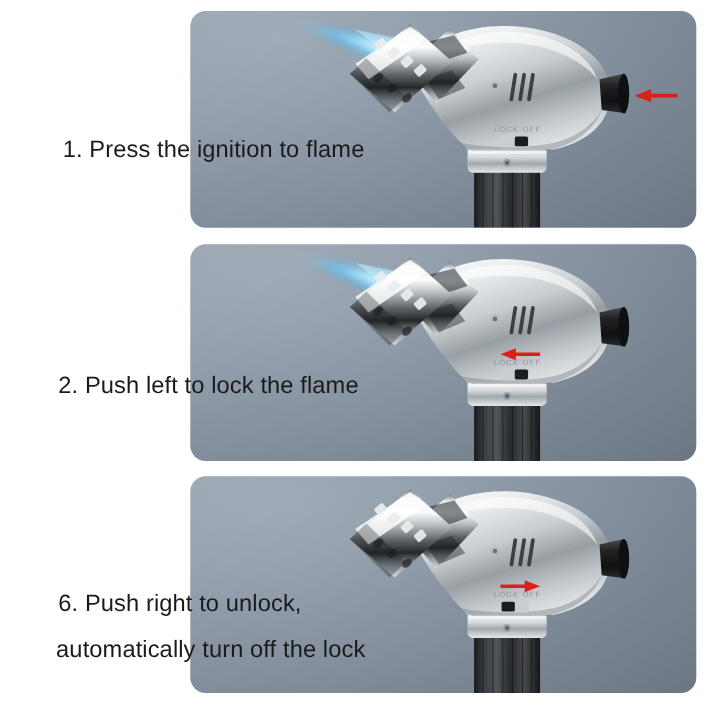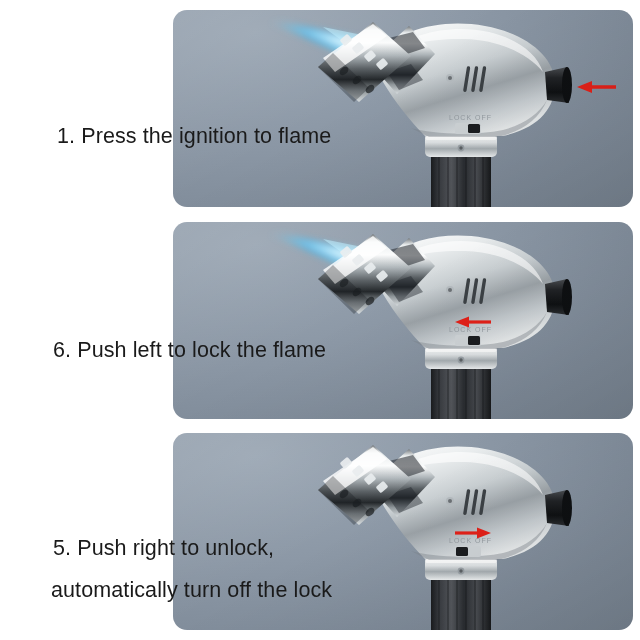--- a/index.html
+++ b/index.html
@@ -372,17 +372,17 @@
 
       <g>
         <line x1="282" y1="100" x2="306" y2="100" stroke="#e32119" stroke-width="3.2"></line>
         <polygon points="318,100 304,94.5 304,105.5" fill="#e32119"></polygon>
       </g>
     </svg>
     <div class="panel-sheen"></div>
   </div>
 
   <div class="caption cap-1">1. Press the ignition to flame</div>
-  <div class="caption cap-2">6. Push left to lock the flame</div>
-  <div class="caption cap-3a">5. Push right to unlock,</div>
+  <div class="caption cap-2">2. Push left to lock the flame</div>
+  <div class="caption cap-3a">6. Push right to unlock,</div>
   <div class="caption cap-3b">automatically turn off the lock</div>
 
 </div>
 
 </body></html>

